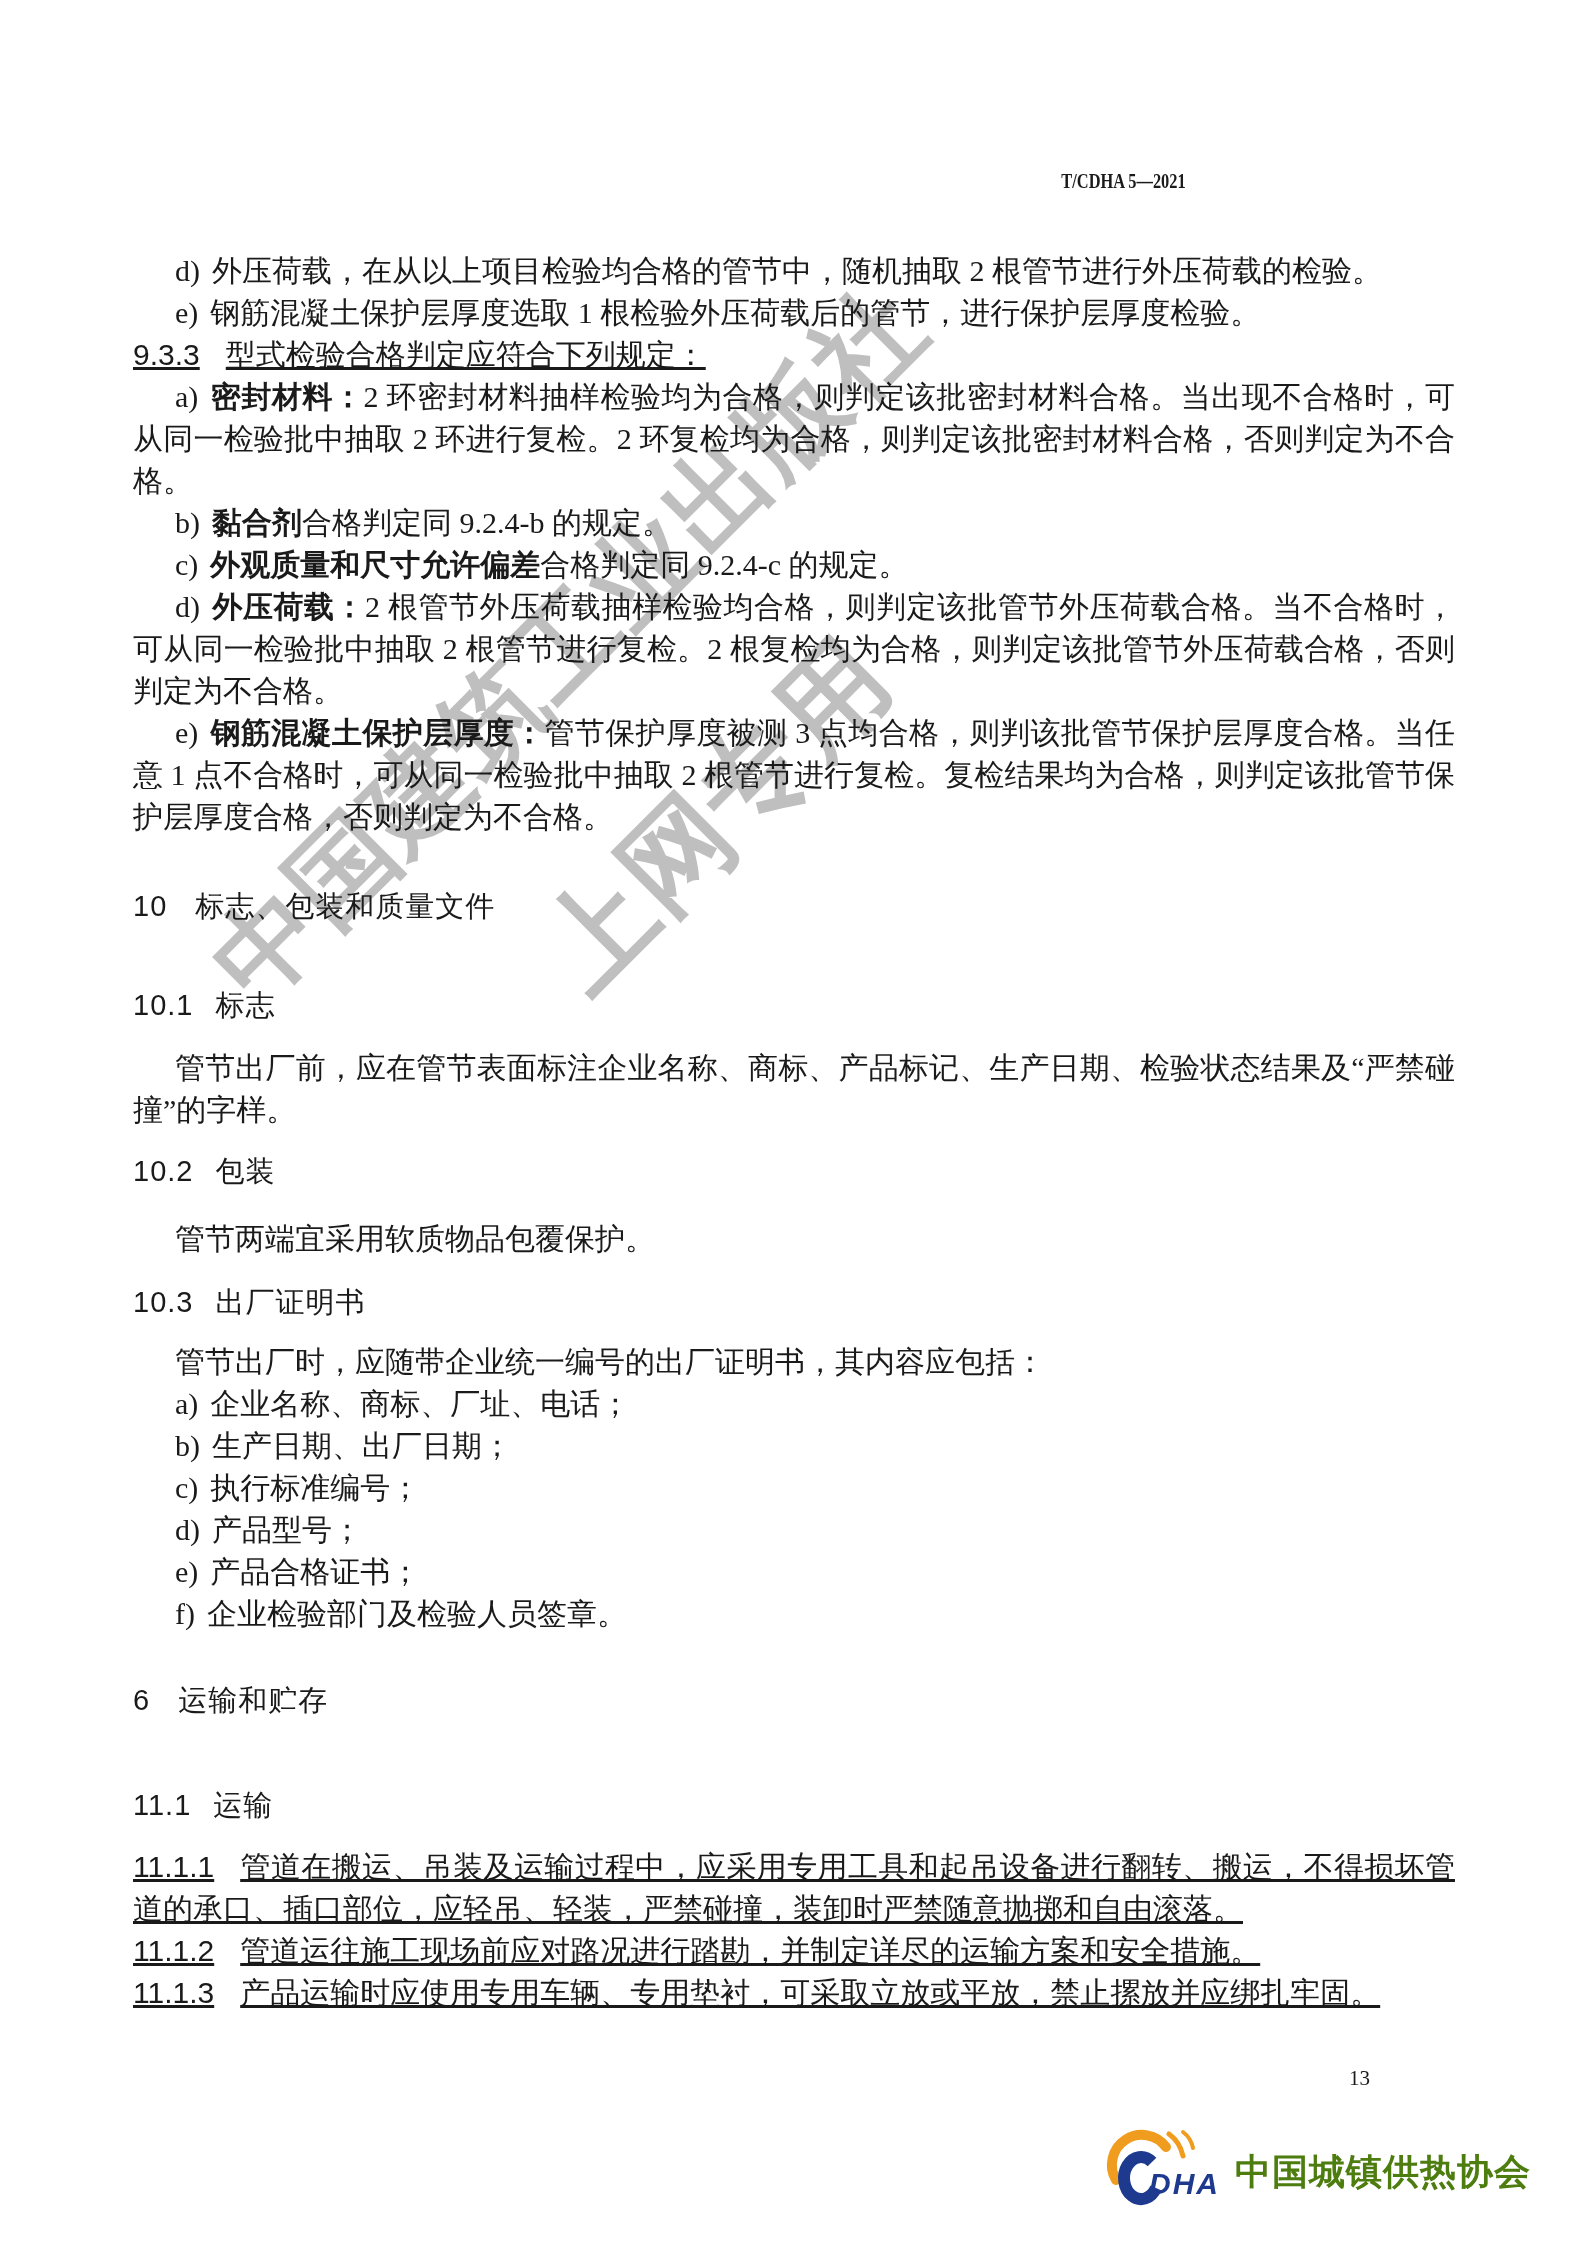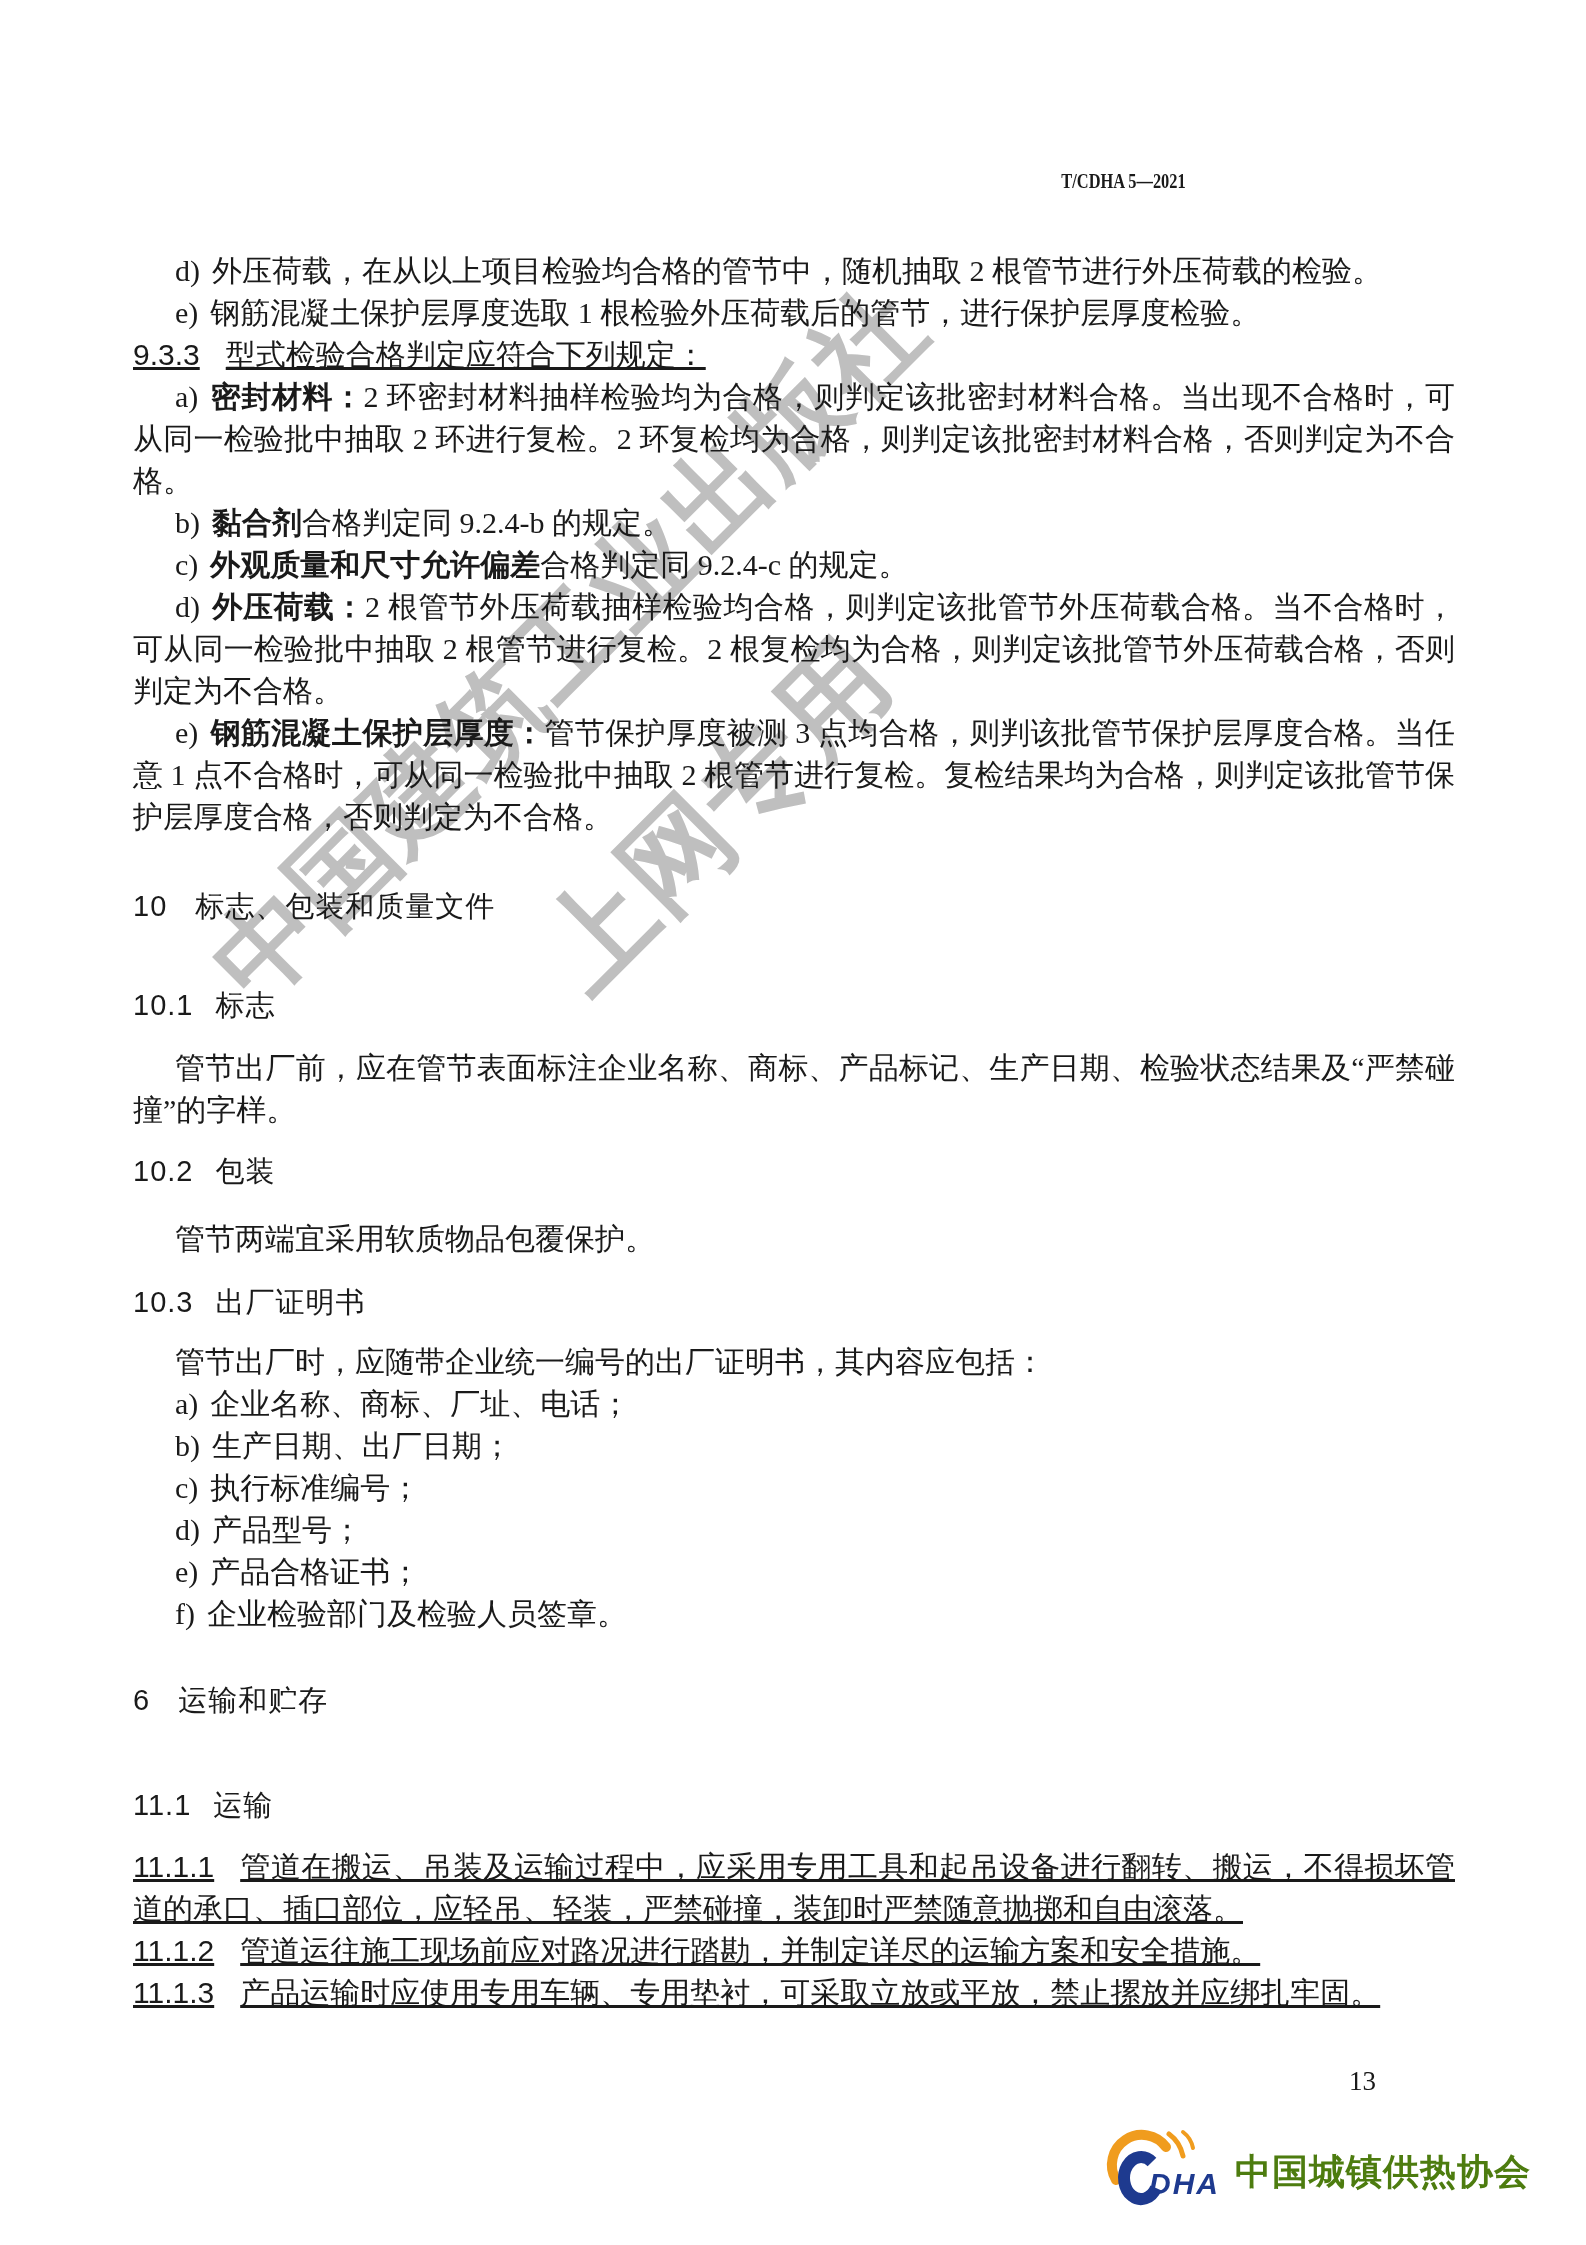--- a/index.html
+++ b/index.html
@@ -14,21 +14,21 @@
     transform:rotate(-45deg);transform-origin:center center;opacity:.85;
   }
   .wm1{left:93px;top:578px;width:945px;font-size:104px;letter-spacing:2px;text-align:center;}
   .wm2{left:497px;top:742px;width:440px;font-size:108px;letter-spacing:2px;text-align:center;}
   
   .doc-header{
     position:absolute;top:170px;left:0;right:400px;text-align:right;z-index:1;
     font-weight:bold;font-size:20px;letter-spacing:0px;
   }
   .doc-header span{display:inline-block;transform:scaleX(.82);transform-origin:right center;}
-  .page-number{position:absolute;left:1349px;top:2066px;font-size:27px;z-index:1;}
+  .page-number{position:absolute;left:1349px;top:2066px;font-size:21px;z-index:1;}
   .footer-logo{position:absolute;left:1103px;top:2120px;z-index:1;display:flex;align-items:flex-end;}
   .footer-logo .org{
     font-family:"Liberation Sans","DejaVu Sans",sans-serif;font-weight:bold;
     color:#4d7c0f;font-size:36px;letter-spacing:1px;margin-left:0;margin-bottom:18px;white-space:nowrap;
   }
   
   .content{
     position:absolute;left:133px;top:250px;width:1322px;z-index:1;
     font-size:30px;line-height:42px;
   }

